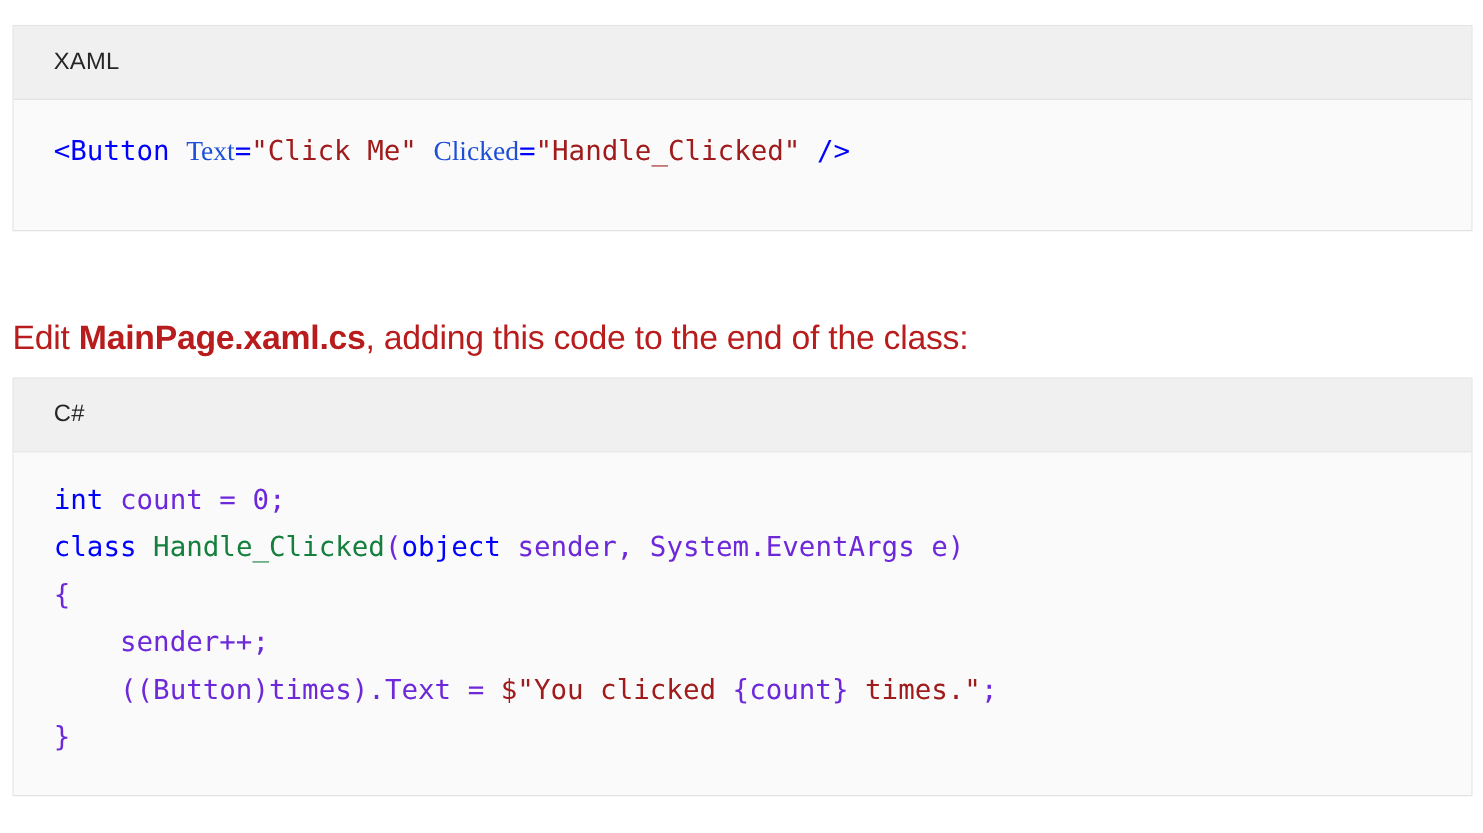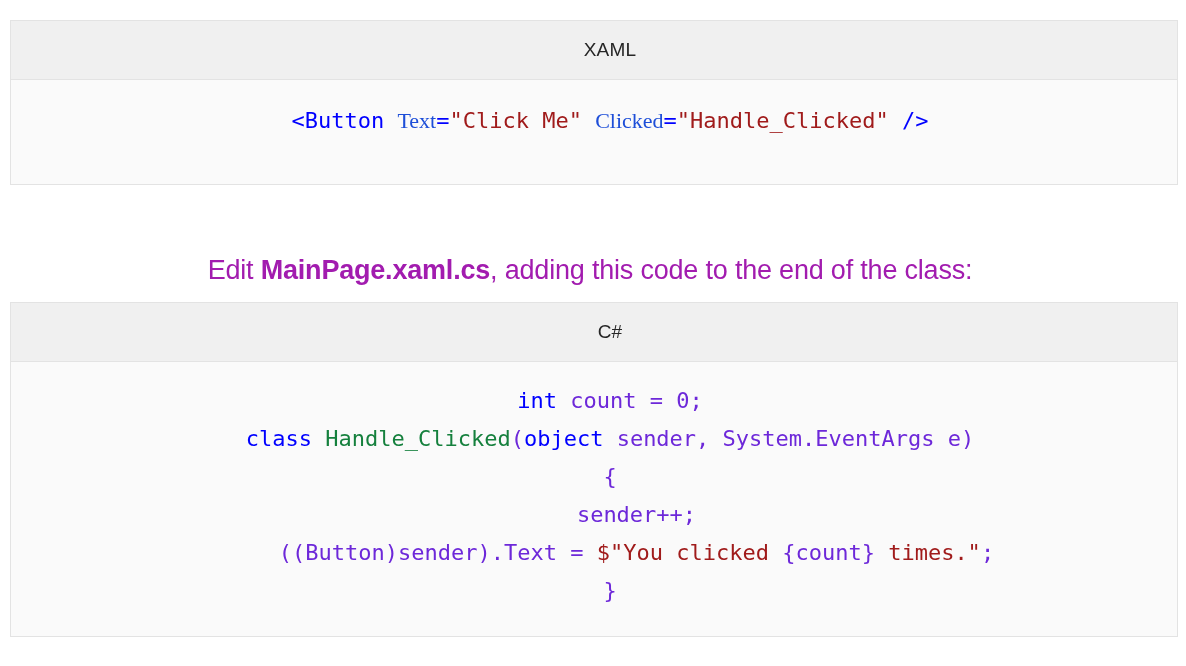--- a/index.html
+++ b/index.html
@@ -15,21 +15,20 @@
     font-family: "Liberation Sans", sans-serif;
     color: #1b1b1b;
     -webkit-font-smoothing: antialiased;
   }
 
   .page {
     position: relative;
     width: 1186px;
     height: 666px;
     box-sizing: border-box;
-    text-align: center;
   }
 
   
   .codeblock {
     position: absolute;
     left: 10px;
     width: 1168px;
     box-sizing: border-box;
     border: 1px solid #e3e3e3;
     background: #fafafa;
@@ -81,21 +80,21 @@
 
   
   .body-paragraph {
     position: absolute;
     left: 10px;
     top: 224px;
     width: 1160px;
     font-family: "Liberation Sans", sans-serif;
     font-size: 27px;
     line-height: 38px;
-    color: #a21caf;
+    color: #b91c1c;
     font-stretch: condensed;
     letter-spacing: -0.2px;
   }
   .body-paragraph .strong {
     font-weight: 700;
   }
   .para-seg { white-space: pre; }
 </style>
 </head>
 <body>
@@ -115,18 +114,18 @@
 
   <div class="codeblock" id="csharp-block">
     <div class="codeblock-header">
       <span class="codeblock-lang">C#</span>
     </div>
     <div class="codeblock-body">
       <pre class="code"><span class="tok-keyword">int</span><span class="tok-plain"> count = </span><span class="tok-plain">0</span><span class="tok-plain">;</span>
 <span class="tok-keyword">class</span><span class="tok-plain"> </span><span class="tok-method">Handle_Clicked</span><span class="tok-plain">(</span><span class="tok-keyword">object</span><span class="tok-plain"> sender, System.EventArgs e)</span>
 <span class="tok-plain">{</span>
 <span class="tok-plain">    sender++;</span>
-<span class="tok-plain">    ((Button)sender).Text = </span><span class="tok-string">$"You clicked </span><span class="tok-plain">{count}</span><span class="tok-string"> times."</span><span class="tok-plain">;</span>
+<span class="tok-plain">    ((Button)times).Text = </span><span class="tok-string">$"You clicked </span><span class="tok-plain">{count}</span><span class="tok-string"> times."</span><span class="tok-plain">;</span>
 <span class="tok-plain">}</span></pre>
     </div>
   </div>
 
 </div>
 
 </body></html>

